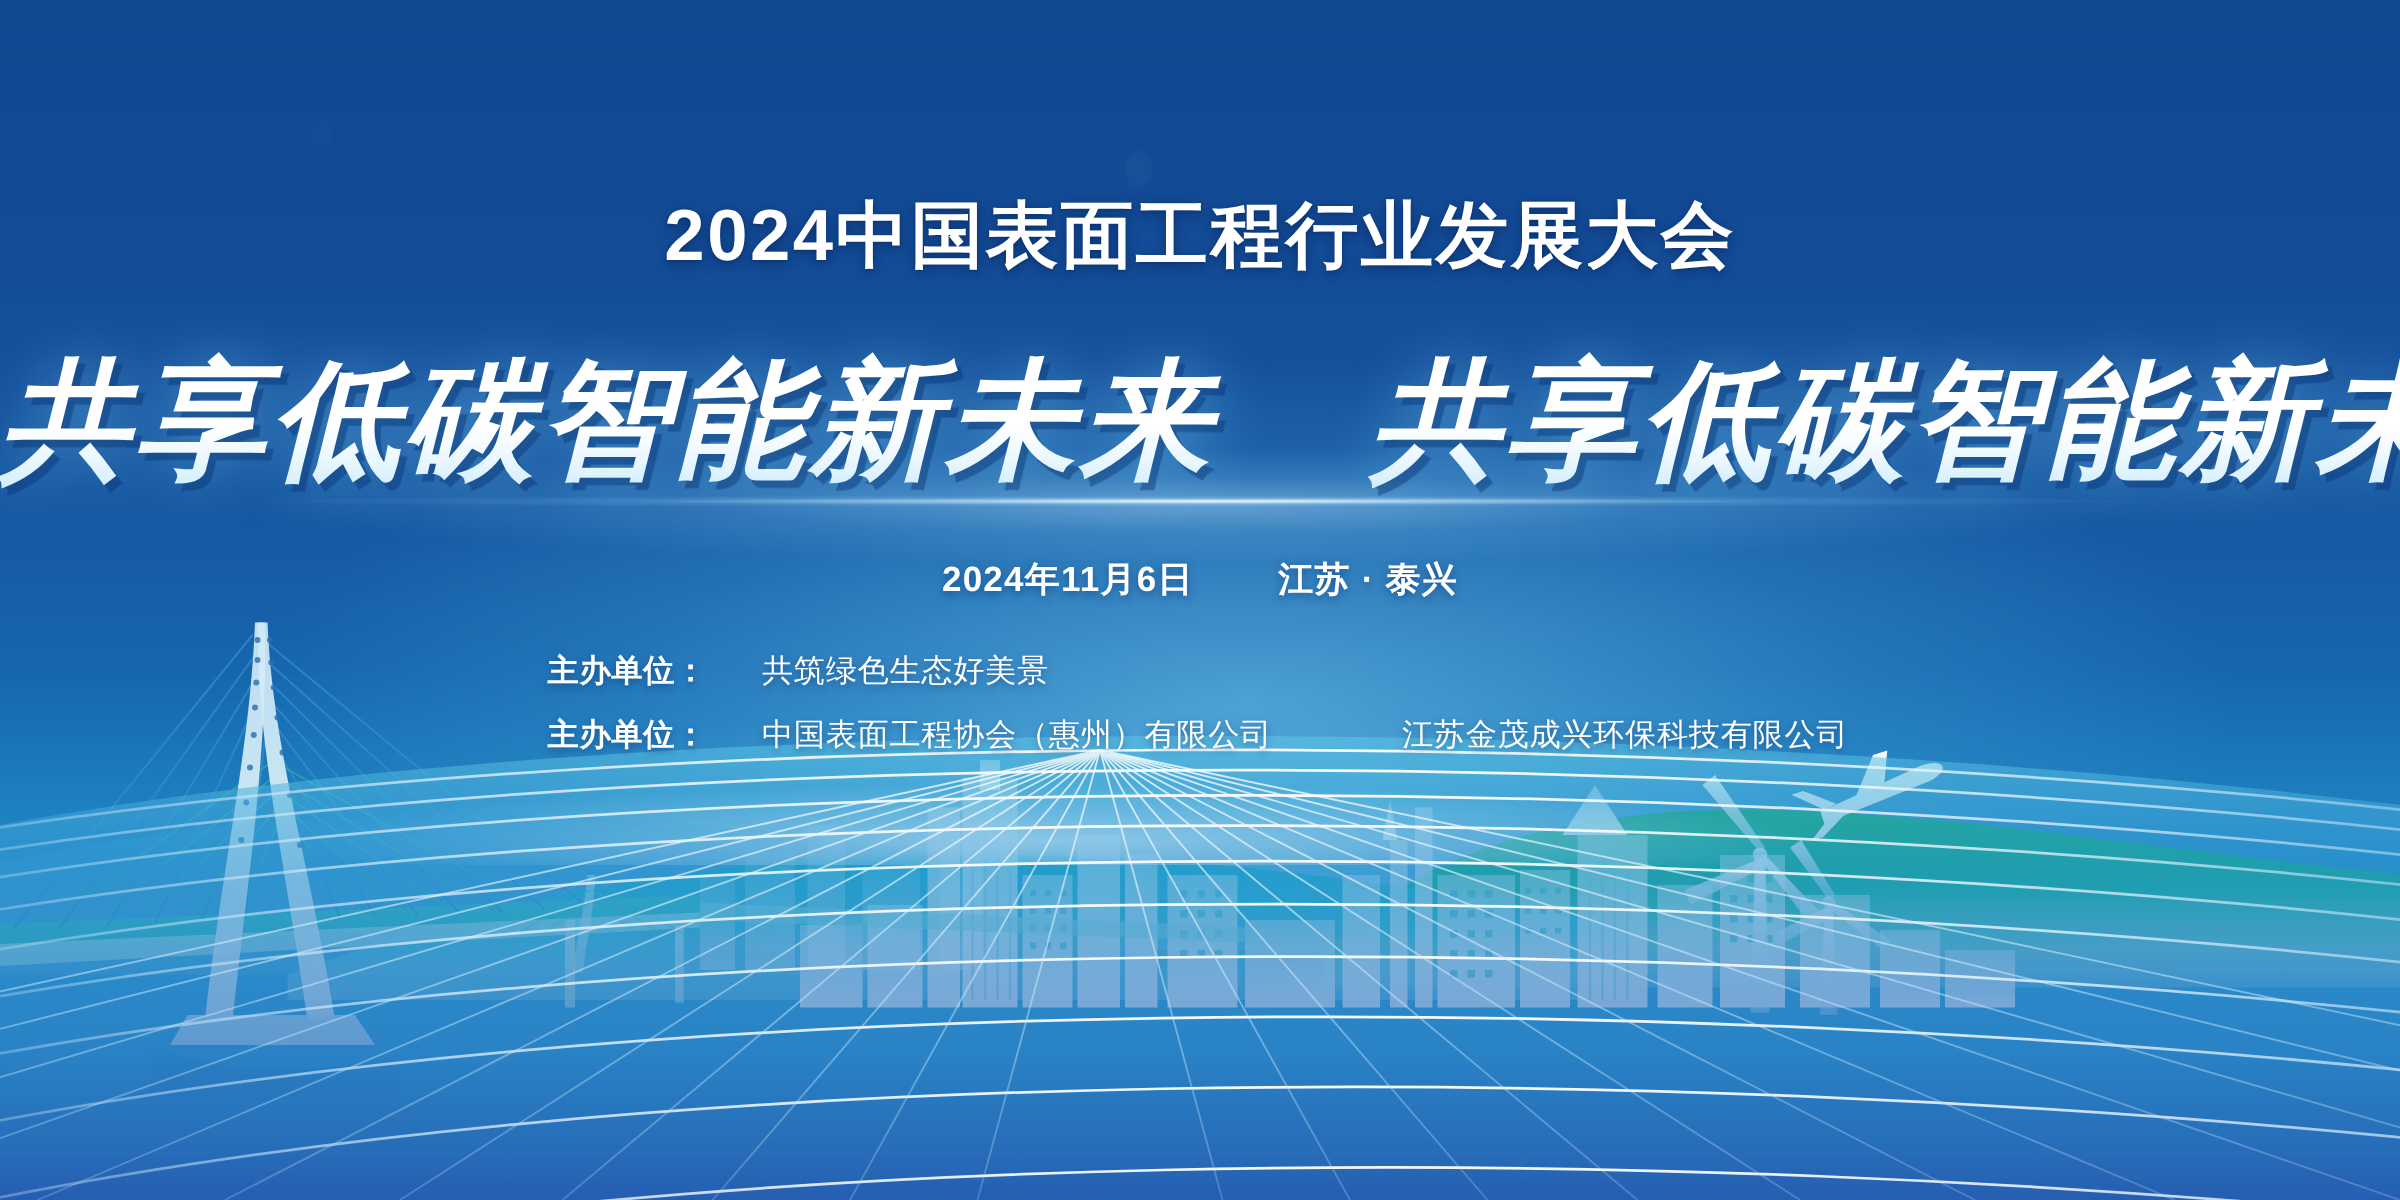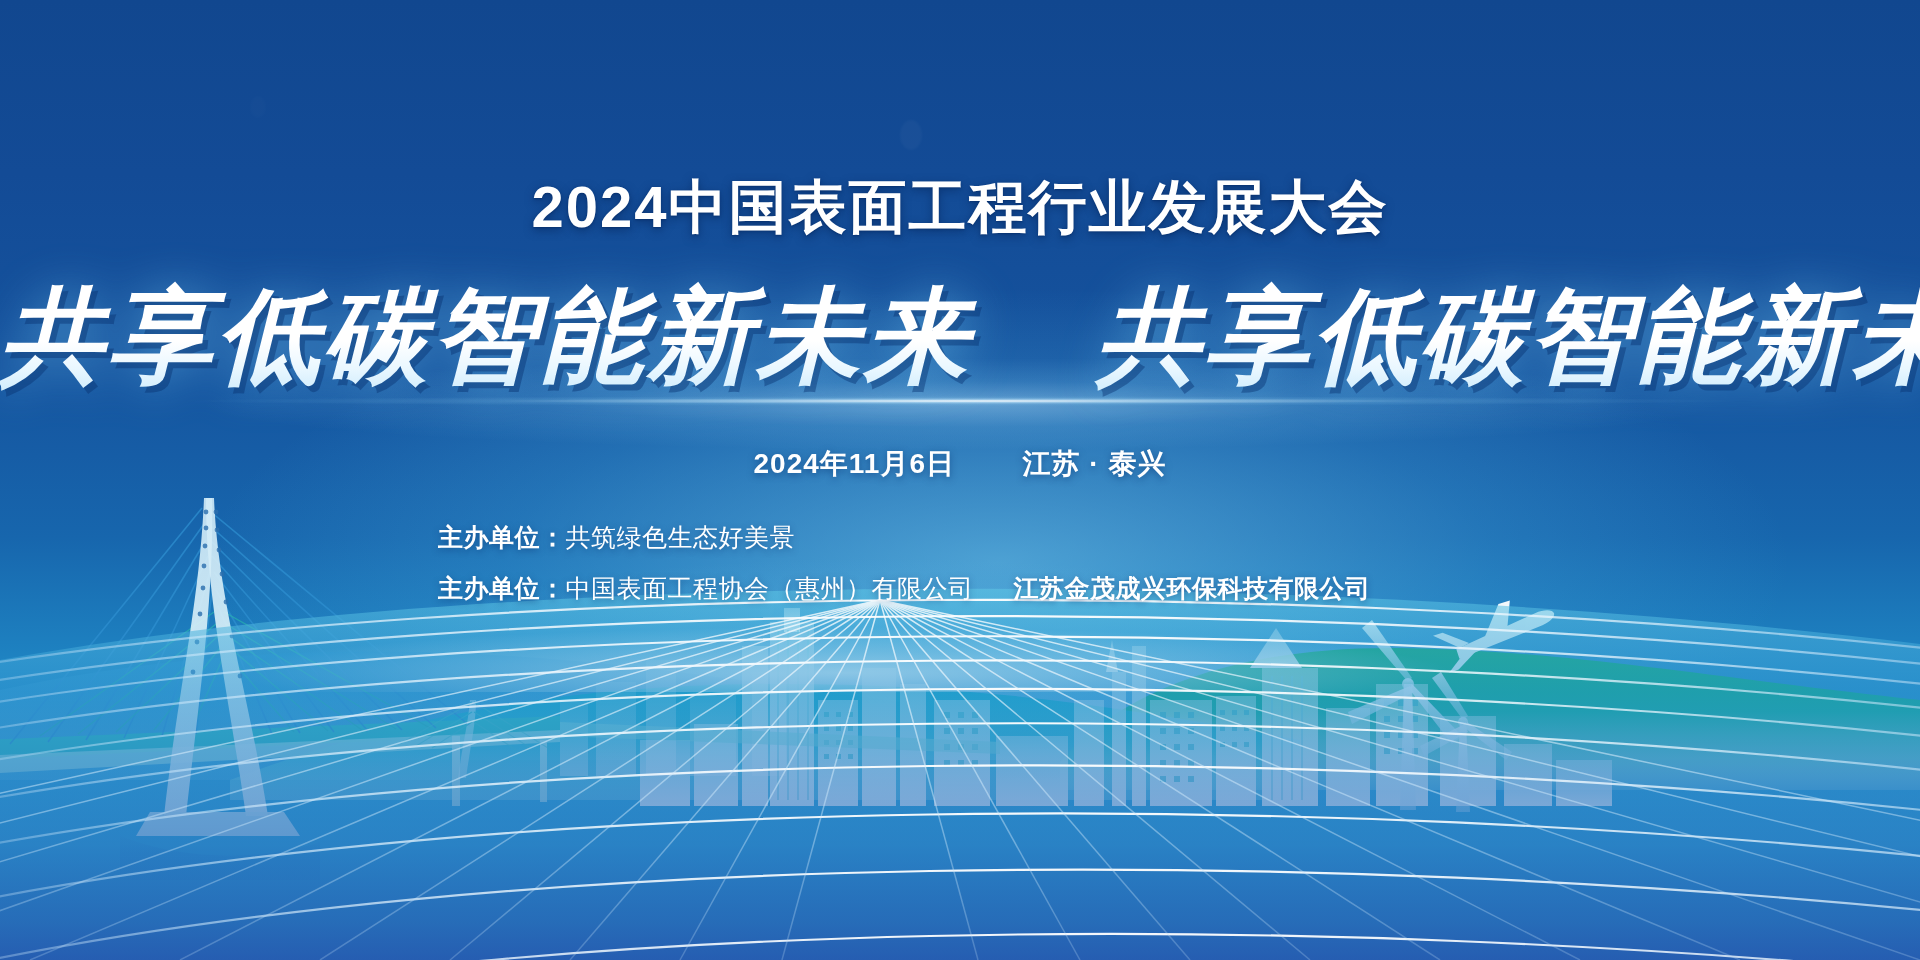--- a/index.html
+++ b/index.html
@@ -58,21 +58,20 @@
   .text-layer{position:absolute;left:0;top:0;width:100%;height:100%;}
 
   .title{
     position:absolute;top:150px;left:0;width:100%;
     text-align:center;
     font-size:58px;font-weight:bold;color:#ffffff;
     letter-spacing:2px;
     font-family:"Liberation Sans","DejaVu Sans",sans-serif;
     text-shadow:0 3px 10px rgba(6,40,95,.65), 0 1px 2px rgba(6,40,95,.55);
     white-space:nowrap;
-    margin-top:19px;
   }
 
   .slogan{
     position:absolute;top:268px;left:0;width:100%;
     text-align:center;white-space:nowrap;
     font-size:104px;font-weight:bold;
     font-family:"DejaVu Serif","Liberation Serif",serif;
     font-style:italic;
     letter-spacing:4px;
     color:#ffffff;
@@ -95,24 +94,25 @@
   .orgs{
     position:absolute;top:525px;left:438px;
     color:#ffffff;
   }
   .org-row{
     display:flex;align-items:baseline;
     font-size:25px;line-height:1;
     margin-bottom:26px;
     white-space:nowrap;
     text-shadow:0 2px 6px rgba(8,48,110,.5);
+    gap:44px;
   }
   .org-label{font-weight:bold;letter-spacing:.5px;}
   .org-value{font-weight:400;letter-spacing:.5px;}
-  .org-value2{font-weight:700;letter-spacing:.5px;margin-left:40px;}
+  .org-value2{font-weight:400;letter-spacing:.5px;margin-left:60px;}
 </style>
 </head>
 <body>
 
 <div class="banner">
 
   <div class="sky-glow"></div>
   <div class="sky-glow-2"></div>
 
   <div class="bokeh" style="left:900px;top:120px;width:22px;height:30px;opacity:.30;"></div>

